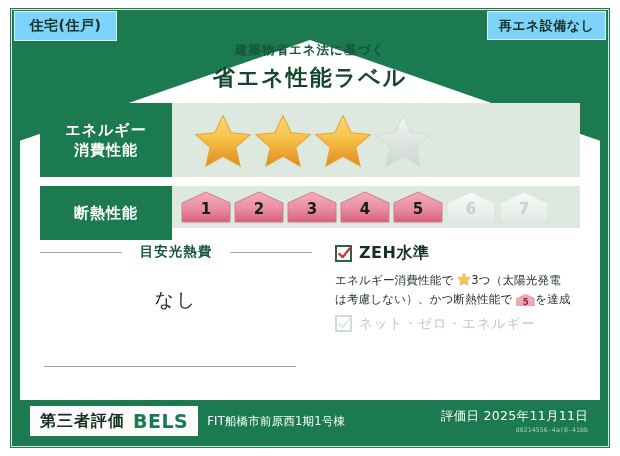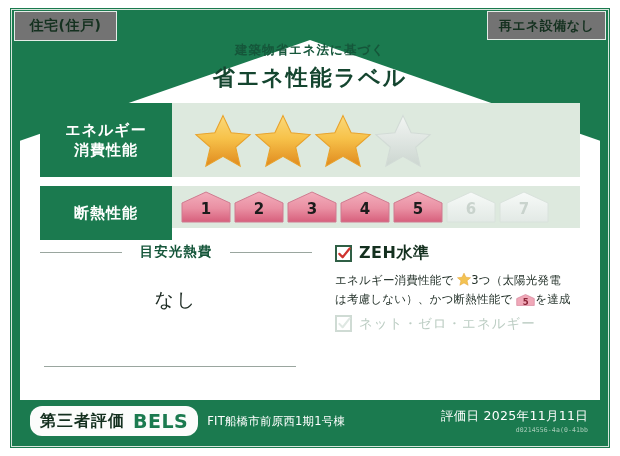--- a/index.html
+++ b/index.html
@@ -31,21 +31,21 @@
     position: absolute;
     left: 11px; top: 9px;
     width: 598px; height: 438px;
     border: 1px solid #d8e6dd;
     pointer-events: none;
   }
 
   
   .corner-tag {
     position: absolute;
-    background: #737373;
+    background: #7dd3fc;
     color: #14301f;
     font-weight: bold;
     font-size: 14px;
     letter-spacing: 0.5px;
     display: flex;
     align-items: center;
     justify-content: center;
     border: 1px solid #e4ece7;
   }
   .tag-left  { left: 14px;  top: 11px; width: 103px; height: 30px; }
@@ -228,21 +228,20 @@
     display: flex;
     align-items: center;
   }
   .bels-box {
     margin-left: 10px;
     background: #fbfcfb;
     height: 30px;
     padding: 0 10px;
     display: flex; align-items: center; gap: 8px;
     flex: none;
-    border-radius: 12px;
   }
   .bels-jp {
     font-size: 16px; font-weight: bold; color: #14301f; letter-spacing: 1px;
   }
   .bels-en {
     font-size: 19px; font-weight: bold; color: #1b7a4f; letter-spacing: 0.5px;
     font-family: "DejaVu Sans", "Liberation Sans", sans-serif;
   }
   .bldg-name {
     margin-left: 9px;

